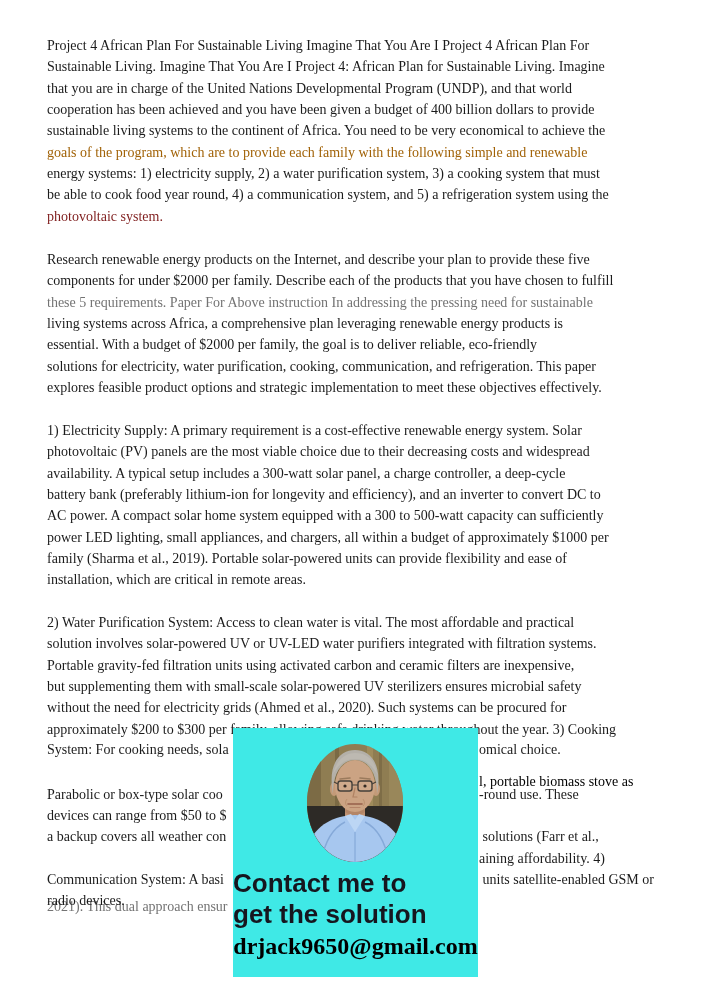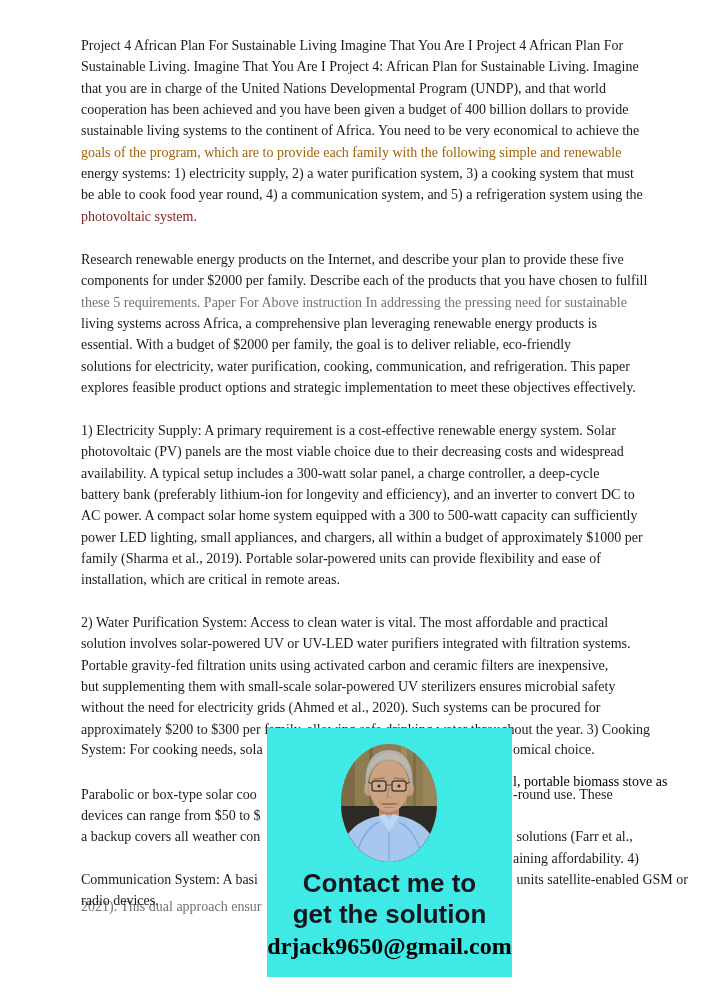--- a/index.html
+++ b/index.html
@@ -8,21 +8,20 @@
     background: #ffffff;
     font-family: "Liberation Serif", serif;
     position: relative;
     overflow: hidden;
   }
   .page {
     position: absolute;
     left: 0; top: 0;
     width: 596px; height: 1000px;
     background: #ffffff;
-    margin-left: 34px;
   }
   .doc-line {
     position: absolute;
     white-space: pre;
     font-family: "Liberation Serif", serif;
     font-size: 14px;
     line-height: 18px;
     color: #1b1b1b;
     letter-spacing: 0px;
   }
@@ -35,21 +34,21 @@
     left: 74px;
     top: 16px;
     width: 96px;
     height: 118px;
   }
   .overlay-heading {
     position: absolute;
     top: 140px;
     left: 0;
     width: 100%;
-    text-align: center;
+    text-align: left;
     font-family: "Liberation Sans", sans-serif;
     font-weight: 700;
     font-size: 26px;
     line-height: 31px;
   }
   .overlay-email {
     position: absolute;
     top: 204px;
     left: 0;
     width: 100%;

